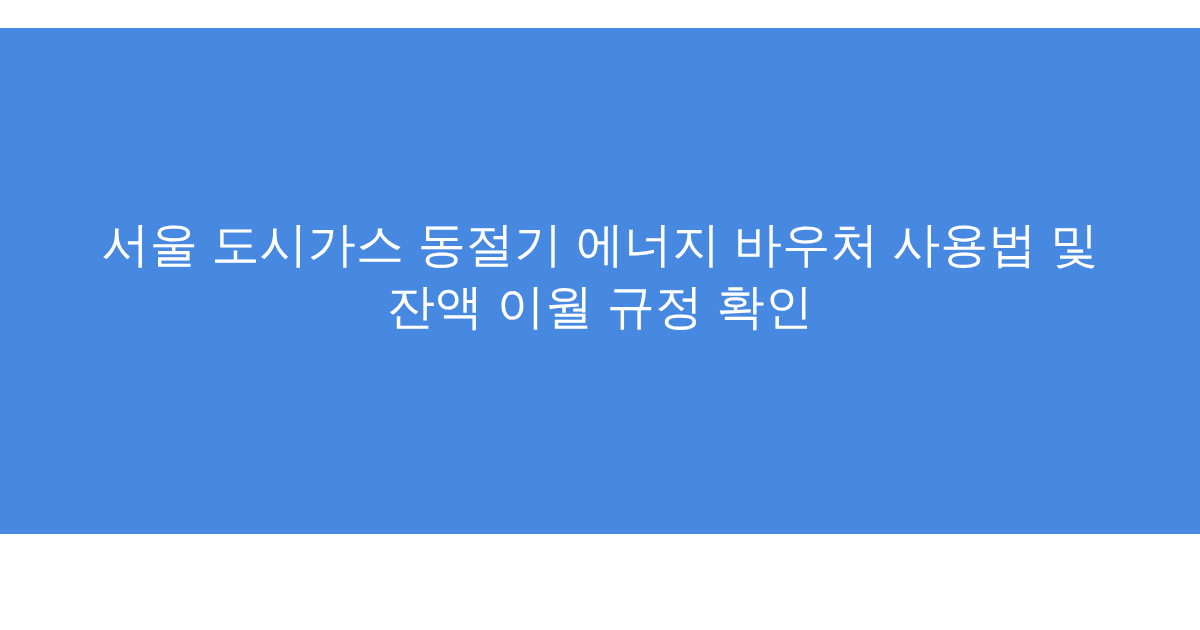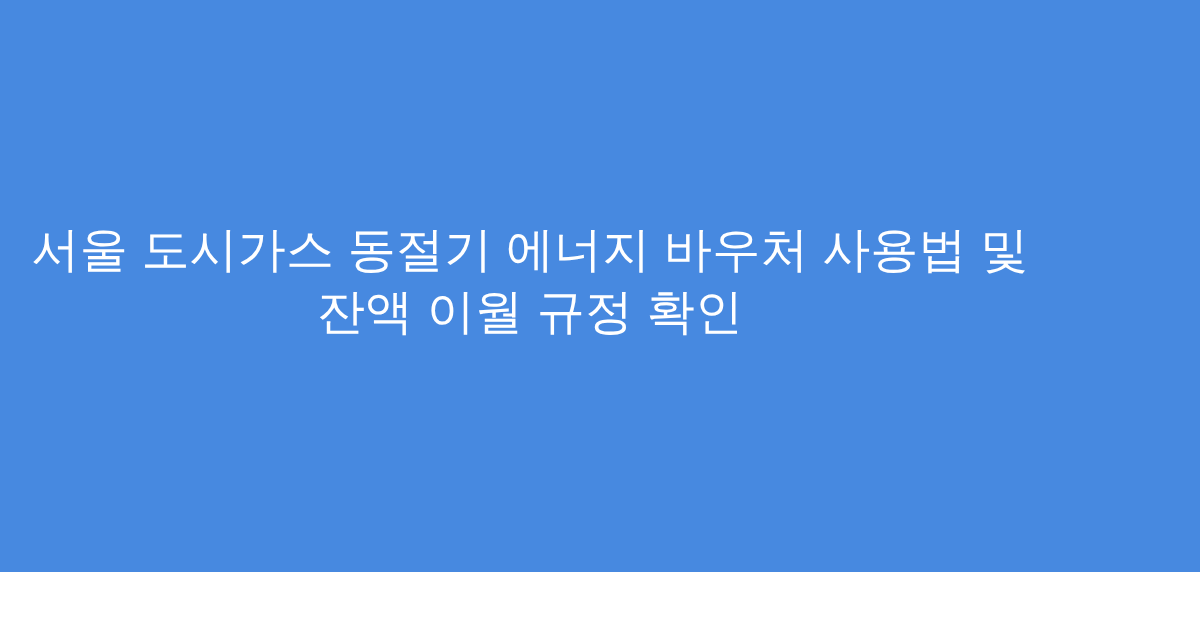--- a/index.html
+++ b/index.html
@@ -13,25 +13,26 @@
     height: 630px;
     overflow: hidden;
     font-family: "Liberation Sans", "DejaVu Sans", sans-serif;
   }
 
   
   .card {
     position: relative;
     box-sizing: border-box;
     width: 1200px;
-    height: 572px;
+    height: 506px;
     background-color: #4789e0;
     display: flex;
     align-items: center;
-    justify-content: flex-start;
+    justify-content: center;
+    margin-top: 28px;
   }
 
   
   .title-block {
     width: 1060px;
     margin-top: -10px;           
     text-align: center;
   }
 
   .title {

